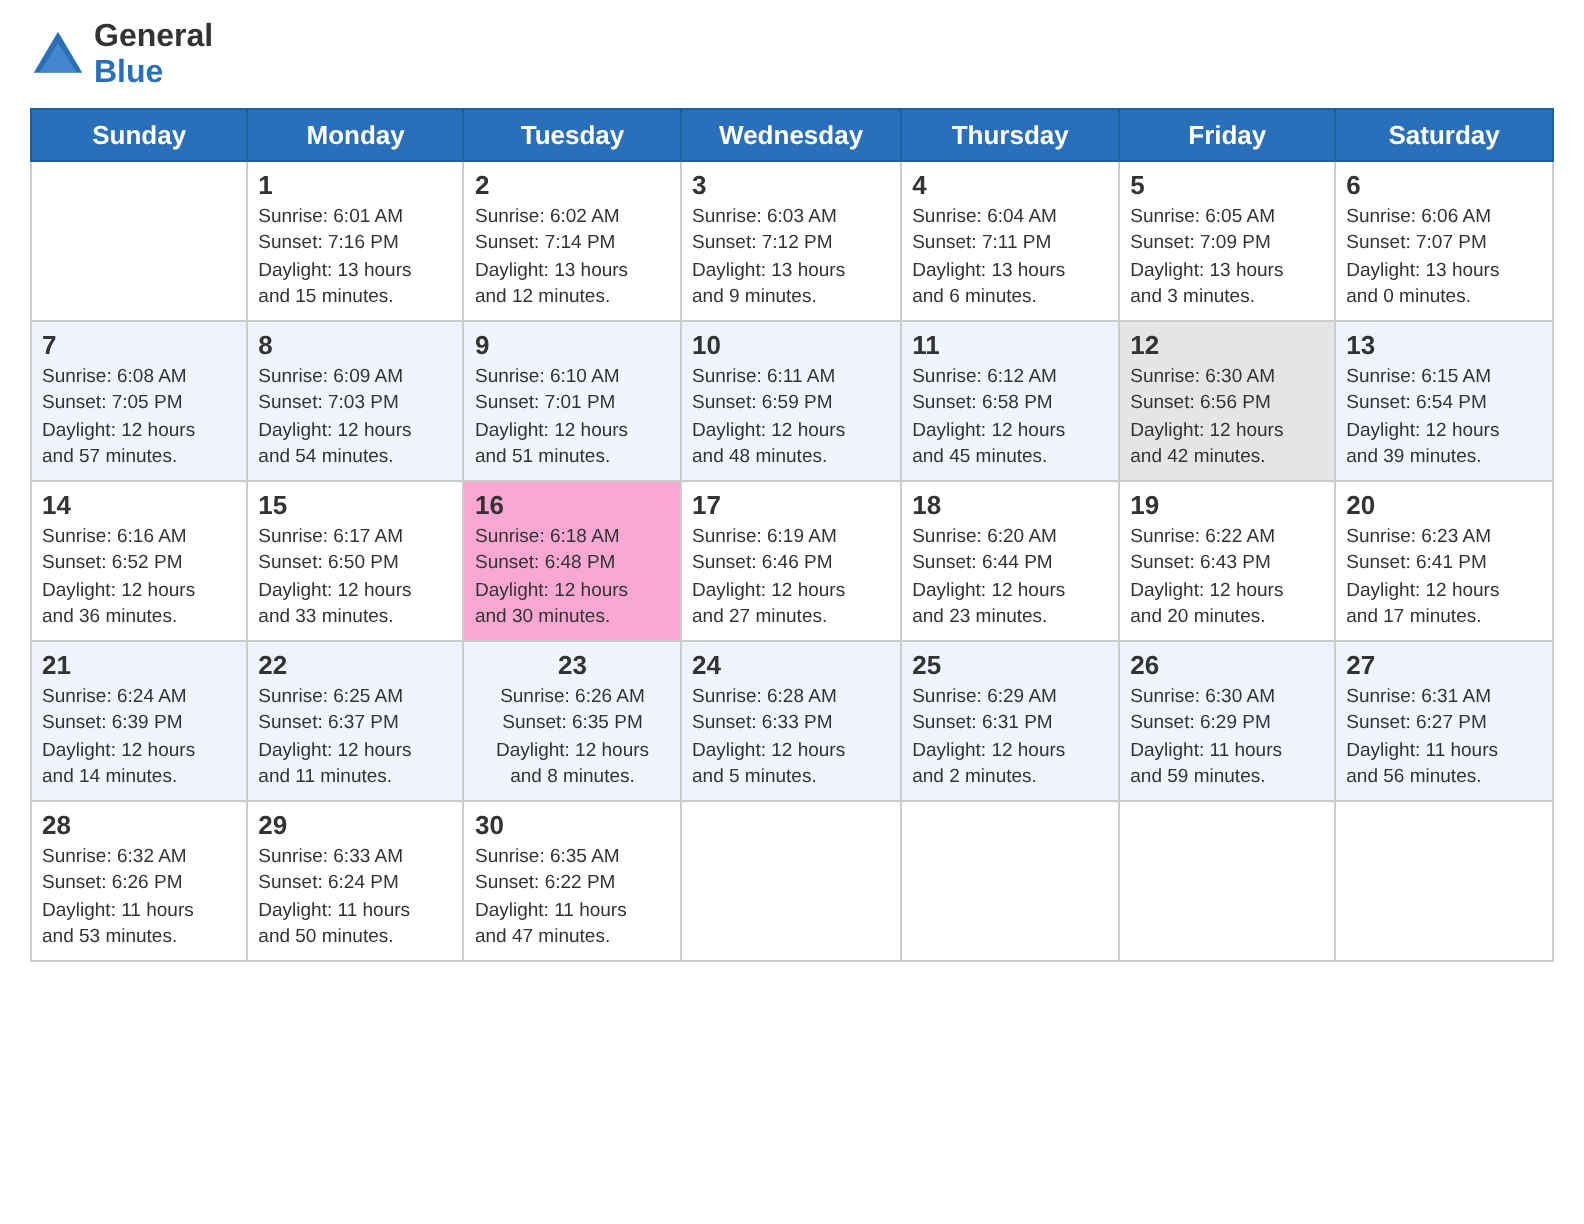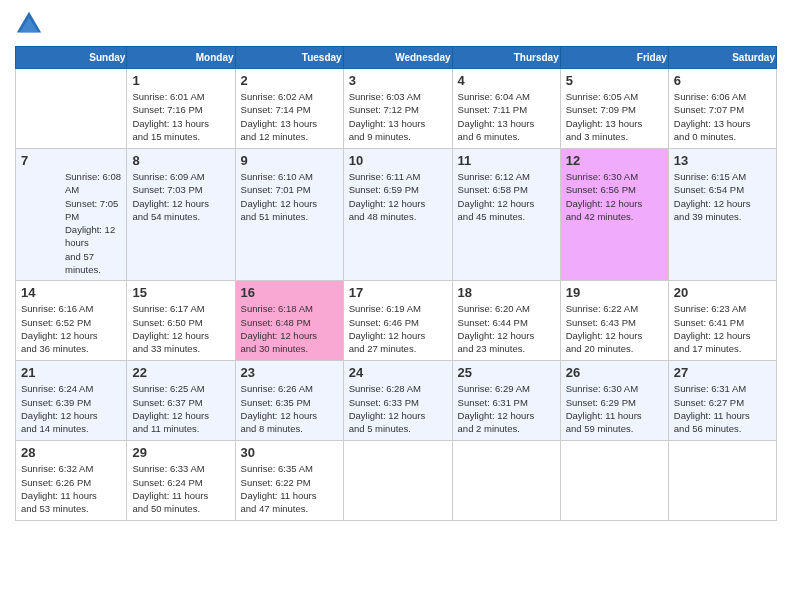--- a/index.html
+++ b/index.html
@@ -43,23 +43,23 @@
       color: #555;
     }
     .calendar {
       width: 100%;
       border-collapse: collapse;
       border: 1px solid #ccc;
     }
     .calendar th {
       background-color: #2a6fba;
       color: white;
-      text-align: right;
+      text-align: center;
       padding: 5px 1px;
-      font-size: 10px;
+      font-size: 13px;
       font-weight: bold;
       border: 1px solid #1a5fa0;
     }
     .calendar td {
       border: 1px solid #ccc;
       vertical-align: top;
       padding: 4px 5px;
       width: 113px;
       height: 80px;
     }
@@ -90,20 +90,24 @@
 </head>
 <body>
 
 <div class="page">
   <div class="header">
     <div class="logo">
       <svg class="logo-icon" viewBox="0 0 30 30">
         <polygon points="15,2 28,24 2,24" fill="#2a6fba"></polygon>
         <polygon points="15,8 25,24 5,24" fill="#5a9fe0" opacity="0.5"></polygon>
       </svg>
+      <div>
+        <div style="font-size:16px;font-weight:bold;color:#333;">General</div>
+        <div style="font-size:16px;font-weight:bold;color:#2a6fba;">Blue</div>
+      </div>
     </div>
     <div class="title-block">
       <div class="month-title"></div>
       <div class="location"></div>
     </div>
   </div>
 
   <table class="calendar">
     <thead>
       <tr>
@@ -158,21 +162,21 @@
             <div class="day-number">6</div>
             <div class="day-info" style="white-space: pre-line;">Sunrise: 6:06 AM
 Sunset: 7:07 PM
 Daylight: 13 hours
 and 0 minutes.</div>
           </td>
         </tr>
         <tr>
           <td style="background-color: rgb(240, 244, 255);">
             <div class="day-number">7</div>
-            <div class="day-info" style="white-space: pre-line; margin-left: 44px;">Sunrise: 6:08 AM
+            <div class="day-info" style="white-space: pre-line;">Sunrise: 6:08 AM
 Sunset: 7:05 PM
 Daylight: 12 hours
 and 57 minutes.</div>
           </td>
           <td style="background-color: rgb(240, 244, 255);">
             <div class="day-number">8</div>
             <div class="day-info" style="white-space: pre-line;">Sunrise: 6:09 AM
 Sunset: 7:03 PM
 Daylight: 12 hours
 and 54 minutes.</div>
@@ -191,21 +195,21 @@
 Daylight: 12 hours
 and 48 minutes.</div>
           </td>
           <td style="background-color: rgb(240, 244, 255);">
             <div class="day-number">11</div>
             <div class="day-info" style="white-space: pre-line;">Sunrise: 6:12 AM
 Sunset: 6:58 PM
 Daylight: 12 hours
 and 45 minutes.</div>
           </td>
-          <td style="background-color: #f0abfc;">
+          <td style="background-color: #e5e5e5;">
             <div class="day-number">12</div>
             <div class="day-info" style="white-space: pre-line;">Sunrise: 6:30 AM
 Sunset: 6:56 PM
 Daylight: 12 hours
 and 42 minutes.</div>
           </td>
           <td style="background-color: rgb(240, 244, 255);">
             <div class="day-number">13</div>
             <div class="day-info" style="white-space: pre-line;">Sunrise: 6:15 AM
 Sunset: 6:54 PM
@@ -272,21 +276,21 @@
 Daylight: 12 hours
 and 14 minutes.</div>
           </td>
           <td style="background-color: rgb(240, 244, 255);">
             <div class="day-number">22</div>
             <div class="day-info" style="white-space: pre-line;">Sunrise: 6:25 AM
 Sunset: 6:37 PM
 Daylight: 12 hours
 and 11 minutes.</div>
           </td>
-          <td style="background-color: rgb(240, 244, 255);">
+          <td style="background-color: rgb(240, 244, 255); text-align: center;">
             <div class="day-number">23</div>
             <div class="day-info" style="white-space: pre-line;">Sunrise: 6:26 AM
 Sunset: 6:35 PM
 Daylight: 12 hours
 and 8 minutes.</div>
           </td>
           <td style="background-color: rgb(240, 244, 255);">
             <div class="day-number">24</div>
             <div class="day-info" style="white-space: pre-line;">Sunrise: 6:28 AM
 Sunset: 6:33 PM

